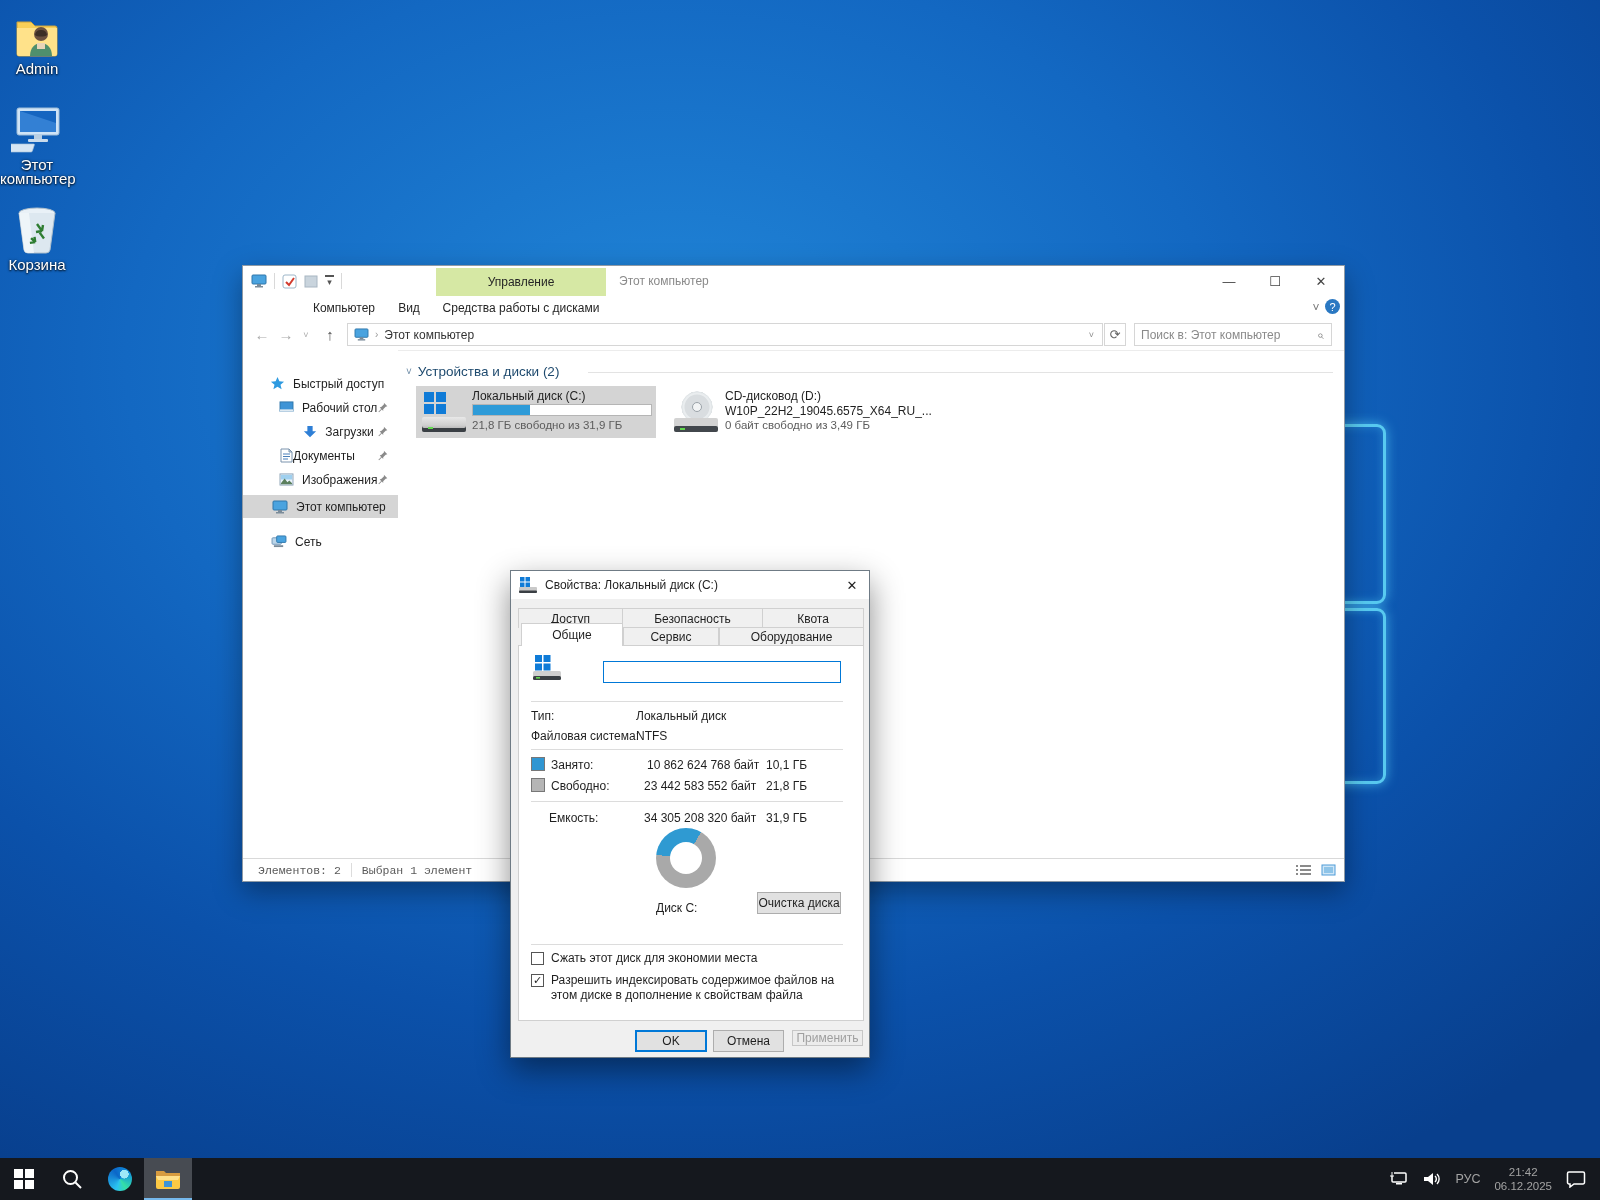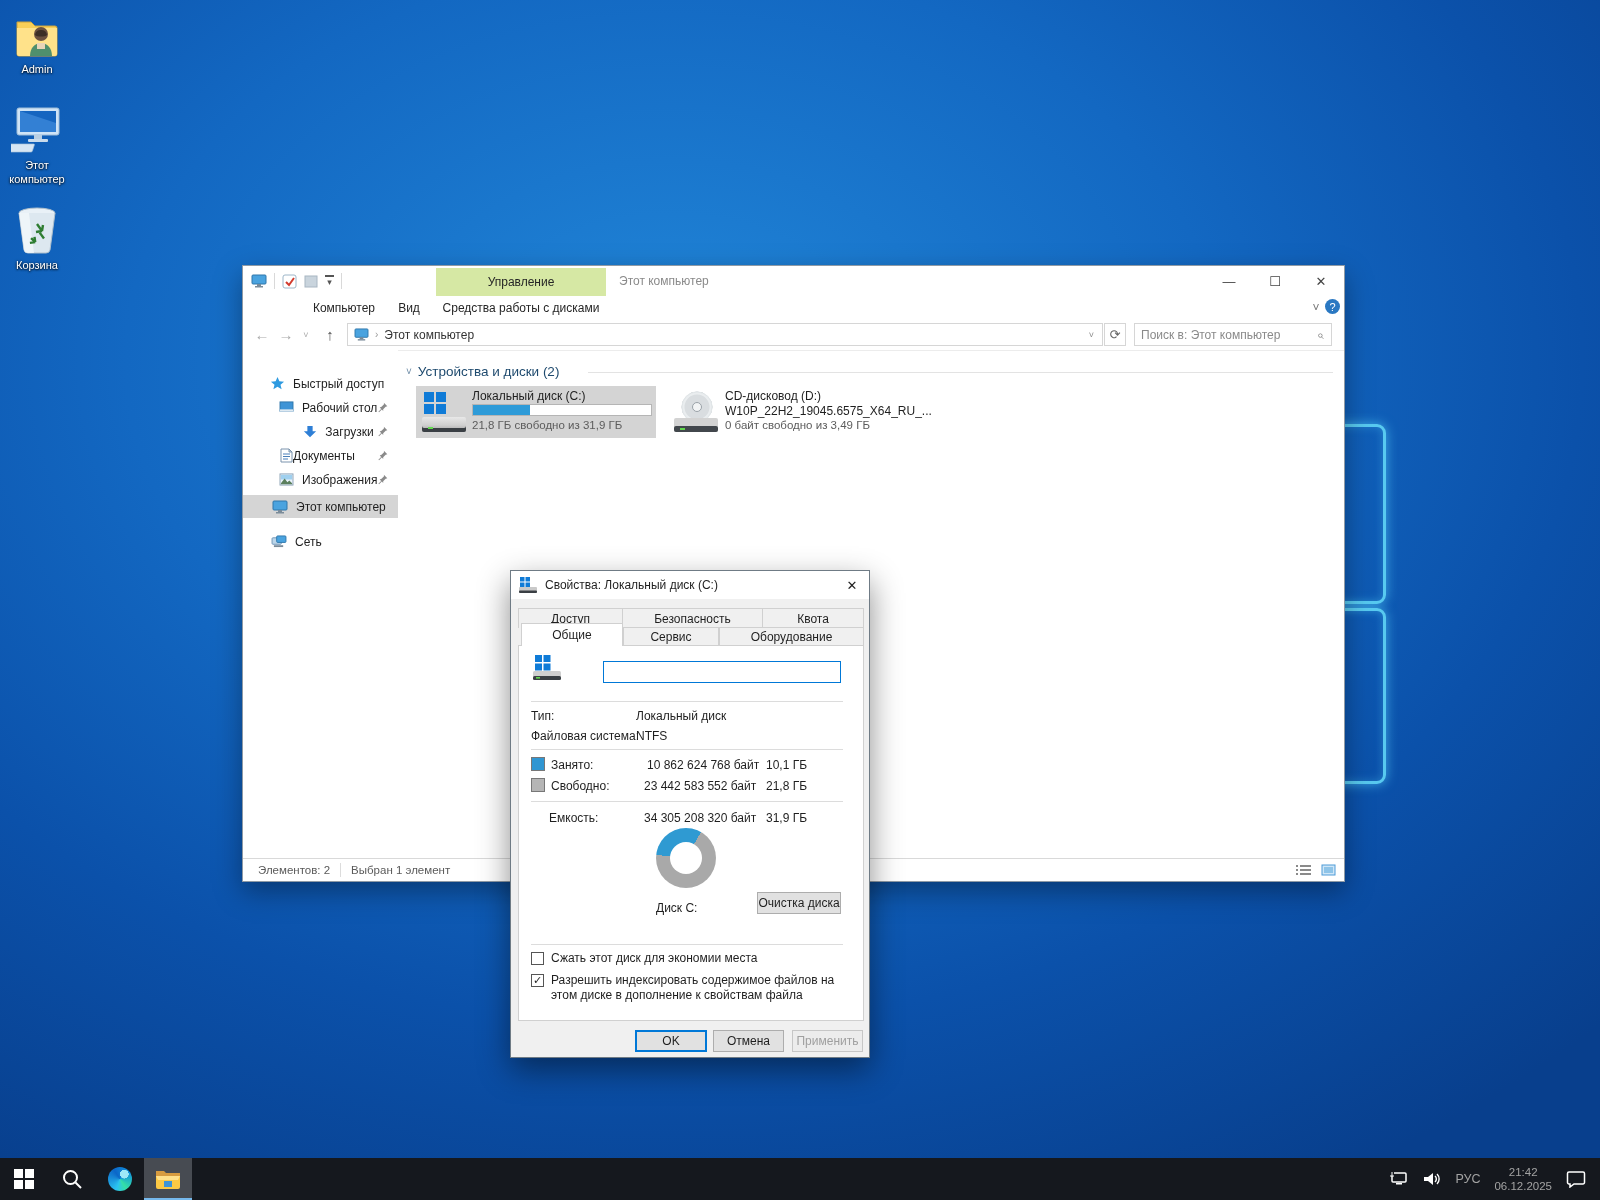--- a/index.html
+++ b/index.html
@@ -6,21 +6,21 @@
   #screen{position:relative;width:1600px;height:1200px;overflow:hidden;
     font-family:"Liberation Sans","DejaVu Sans",sans-serif;font-size:12px;color:#1f1f1f;
     background:radial-gradient(1300px 950px at 42% 30%, #2186d8 0%, #1368c2 42%, #0b51aa 70%, #083f8d 100%);}
   .abs{position:absolute;}
   
   .glow-rect{position:absolute;border:3px solid rgba(96,214,246,.9);border-radius:9px;
     box-shadow:0 0 12px rgba(80,200,245,.75), inset 0 0 10px rgba(80,200,245,.35);}
   
   .desk-ico{position:absolute;width:74px;text-align:center;cursor:default;}
   .desk-ico .art{height:50px;display:flex;align-items:flex-end;justify-content:center;}
-  .desk-ico .cap{margin-top:4px;color:#fff;font-size:11px;line-height:14px;
+  .desk-ico .cap{margin-top:4px;color:#fff;font-size:15px;line-height:14px;
     text-shadow:0 1px 2px rgba(0,0,0,.85),0 0 3px rgba(0,0,0,.6);}
   
   #explorer{position:absolute;left:242px;top:265px;width:1103px;height:617px;background:#fff;
     border:1px solid #8f9aa5;box-shadow:0 10px 26px rgba(0,0,0,.35);box-sizing:border-box;}
   .titlebar{position:absolute;left:0;top:0;right:0;height:30px;background:#fff;}
   .qat{position:absolute;left:8px;top:0;height:30px;display:flex;align-items:center;gap:7px;}
   .qat .sep{width:1px;height:16px;background:#d9d9d9;}
   .ctx-tab{position:absolute;left:193px;top:2px;width:170px;height:28px;background:#d6e8a4;
     display:flex;align-items:center;justify-content:center;color:#262626;}
   .win-title{position:absolute;left:376px;top:0;height:30px;line-height:30px;color:#8a8a8a;}
@@ -45,21 +45,21 @@
   
   .grp-hdr{position:absolute;left:163px;top:98px;display:flex;align-items:center;gap:6px;color:#1e4a6e;font-size:13.5px;}
   .grp-rule{position:absolute;top:106px;height:1px;background:#e3e3e3;}
   .tile{position:absolute;top:120px;width:240px;height:52px;box-sizing:border-box;}
   .tile.sel{background:#d4d4d4;}
   .tile .nm{position:absolute;left:56px;top:3px;color:#1f1f1f;}
   .tile .inf{position:absolute;left:56px;top:33px;color:#5c5c5c;font-size:11.5px;}
   .dbar{position:absolute;left:56px;top:18px;width:180px;height:12px;background:#fff;border:1px solid #b5b5b5;box-sizing:border-box;}
   .dbar .fill{height:100%;background:#2e9bd8;}
   .statusbar{position:absolute;left:0;bottom:0;right:0;height:22px;background:#fff;border-top:1px solid #d9d9d9;
-    display:flex;align-items:center;color:#5a5a5a;font-size:11.5px;}
+    display:flex;align-items:center;color:#5a5a5a;font-size:11.5px;font-family:Liberation Mono, monospace;}
   .statusbar .sep{width:1px;height:14px;background:#dcdcdc;margin:0 10px;}
   
   #dialog{position:absolute;left:510px;top:570px;width:360px;height:488px;background:#f0f0f0;
     border:1px solid #6f7b85;box-shadow:0 12px 30px rgba(0,0,0,.45);box-sizing:border-box;padding-left:28px;}
   .dlg-title{position:absolute;left:0;top:0;right:0;height:28px;background:#fff;display:flex;align-items:center;}
   .dlg-close{position:absolute;right:0;top:0;width:34px;height:28px;display:flex;align-items:center;justify-content:center;color:#222;font-size:13px;}
   .tab{position:absolute;box-sizing:border-box;background:#f0f0f0;border:1px solid #d0d0d0;
     display:flex;align-items:center;justify-content:center;color:#1f1f1f;}
   .tab.back{height:20px;top:37px;border-bottom:none;}
   .tab.front{height:20px;top:56px;}
@@ -456,21 +456,21 @@
     <div class="chk" style="left:20px;top:381px;z-index:4;"></div>
     <div class="chk-lbl" style="top:380px;width:290px;z-index:4;">Сжать этот диск для экономии места</div>
 
     <div class="chk checked" style="left:20px;top:403px;z-index:4;">
         <span class="mark">✓</span>
       </div>
     <div class="chk-lbl" style="top:402px;width:288px;z-index:4;">Разрешить индексировать содержимое файлов на этом диске в дополнение к свойствам файла</div>
 
     <div class="btn default" style="left:124px;top:459px;width:72px;height:22px;text-align:center;">OK</div>
     <div class="btn" style="left:202px;top:459px;width:71px;height:22px;">Отмена</div>
-    <div class="btn disabled" style="left:281px;top:459px;width:71px;height:22px;">Применить</div>
+    <div class="btn disabled" style="left:281px;top:459px;width:71px;height:16px;">Применить</div>
   </div>
 
   <div id="taskbar">
     <div class="tb-tile">
       <svg width="20" height="20" viewBox="0 0 20 20">
           <g fill="#fff">
             <rect x="0" y="0" width="9" height="9"></rect>
             <rect x="11" y="0" width="9" height="9"></rect>
             <rect x="0" y="11" width="9" height="9"></rect>
             <rect x="11" y="11" width="9" height="9"></rect>

